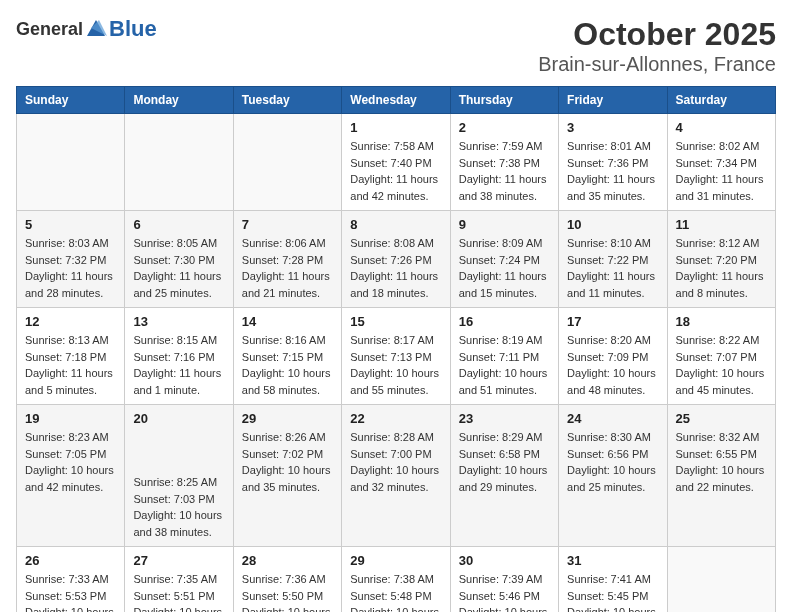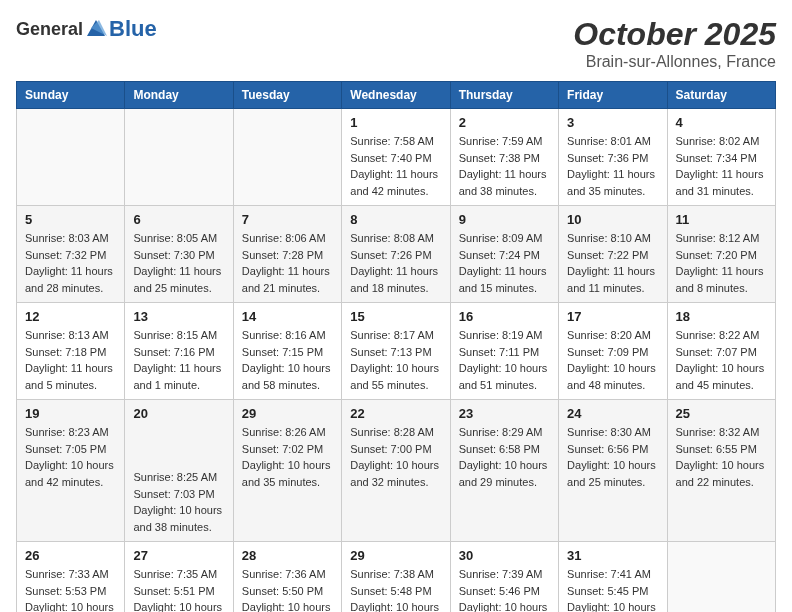--- a/index.html
+++ b/index.html
@@ -25,24 +25,23 @@
       height: 22px;
       margin: 0 2px;
     }
     .title-block {
       text-align: right;
     }
     .month-title {
       font-size: 32px;
       font-weight: bold;
       color: #333;
-      font-style: italic;
     }
     .subtitle {
-      font-size: 16px;
+      font-size: 20px;
       color: #555;
     }
     .calendar {
       width: 100%;
       border-collapse: collapse;
       border: 1px solid #ccc;
     }
     .calendar th {
       background: #2563a8;
       color: #fff;

